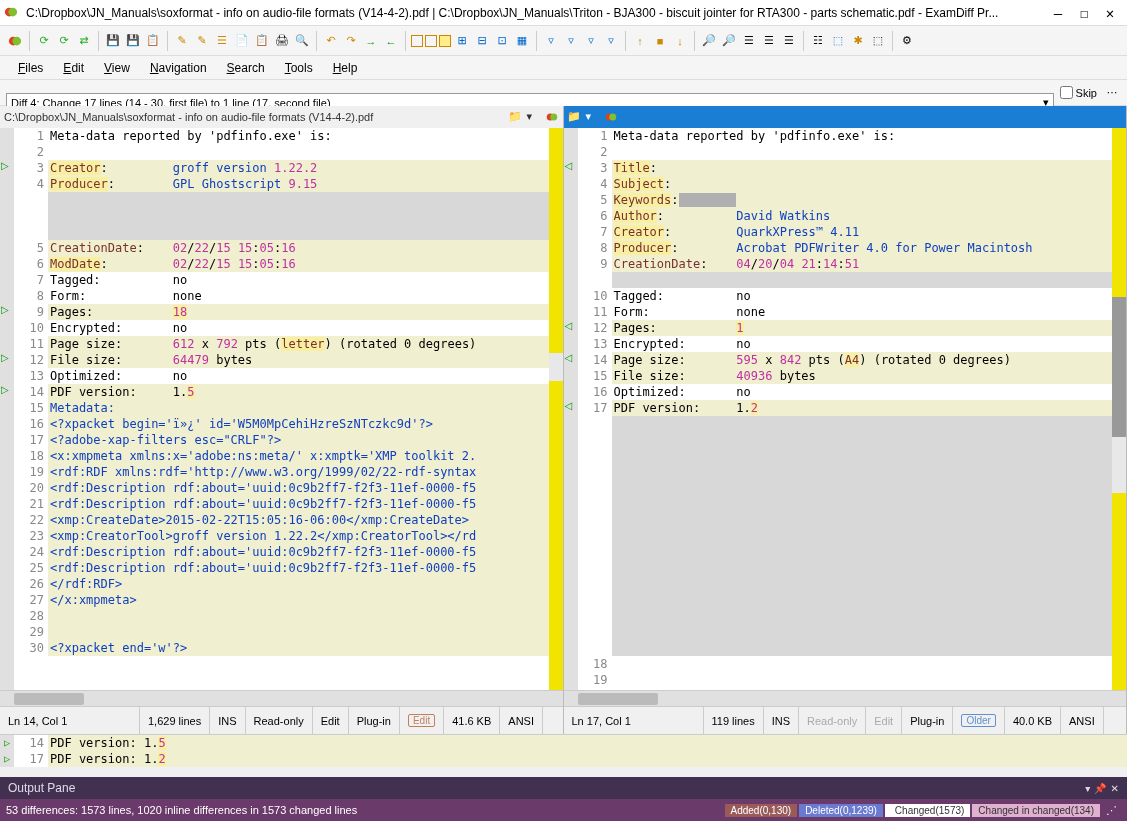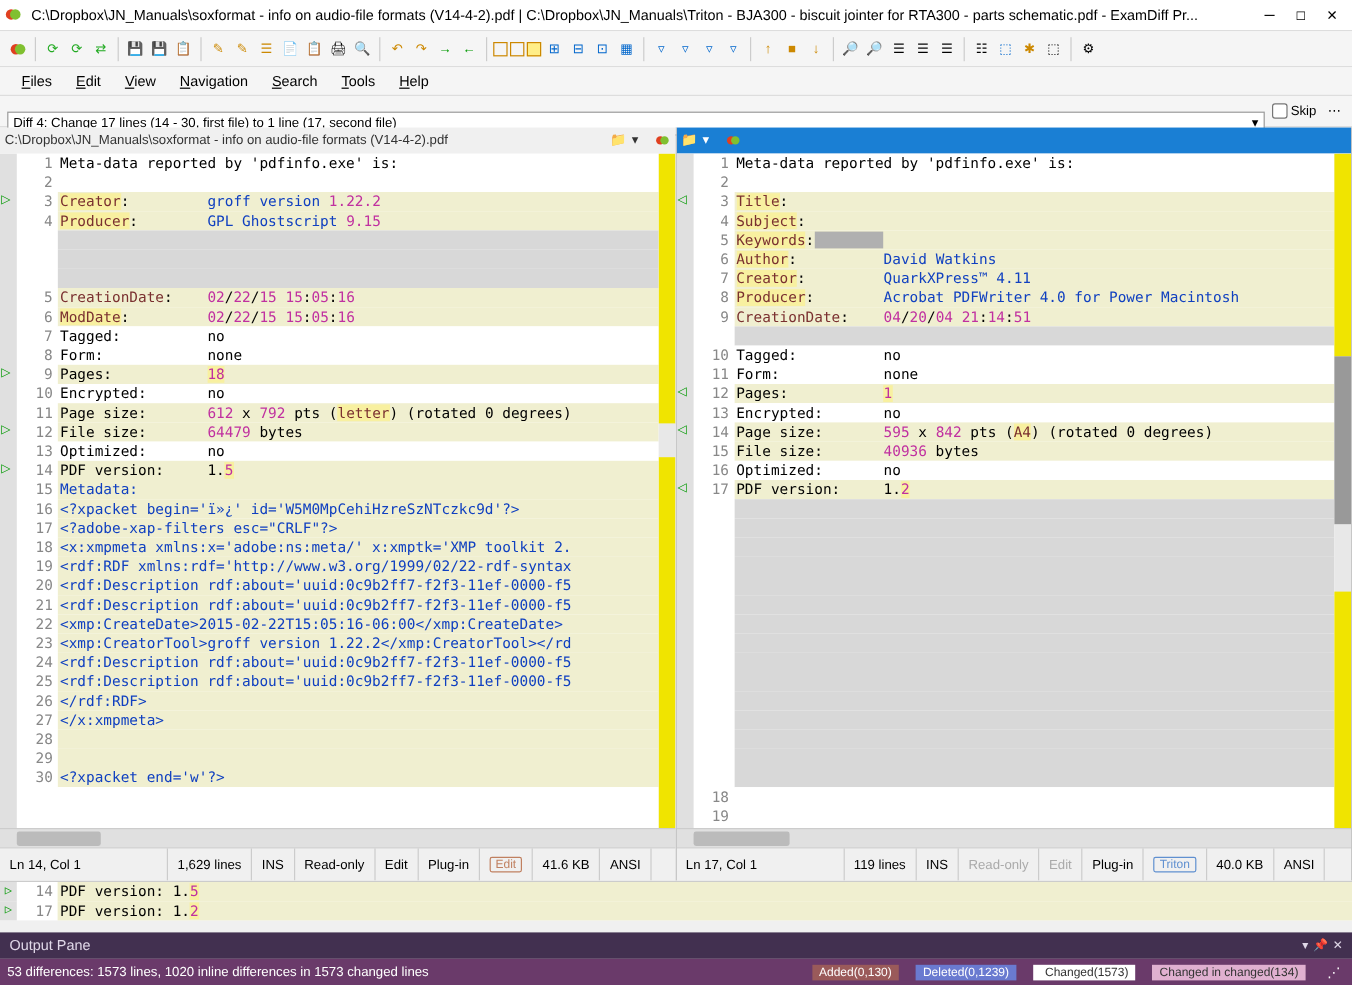--- a/index.html
+++ b/index.html
@@ -51,21 +51,21 @@
 .badge-older { border-color: #c08060; color: #c08060; }
 .badge-newer { border-color: #6090d0; color: #6090d0; }
 .bottomdiff { background: #fff; font-family: Consolas, monospace; font-size: 12px; line-height: 16px; border-top: 1px solid #ccc; }
 .bottomdiff .row { display: flex; height: 16px; }
 .bottomdiff .g { width: 14px; background: #e0e0e0; font-size: 10px; color: #090; text-align: center; }
 .bottomdiff .ln { width: 34px; text-align: right; padding-right: 4px; color: #888; }
 .bottomdiff .code { flex: 1; background: #f0efd0; padding-left: 2px; }
 .outputpane { background: #423050; color: #e0d8e8; height: 22px; display: flex; align-items: center; padding: 0 8px; font-size: 12px; justify-content: space-between; }
 .outputpane .obtns { display: flex; gap: 4px; font-size: 10px; }
 .footer { background: #6a3a6a; color: #fff; height: 22px; display: flex; align-items: center; padding: 0 6px; font-size: 11px; justify-content: space-between; }
-.footer .stats { display: flex; gap: 14px; }
+.footer .stats { display: flex; gap: 2px; }
 .stat { padding: 1px 6px; font-size: 10px; }
 .stat-added { background: #9a5a5a; }
 .stat-deleted { background: #6a7ad0; }
 .stat-changed { background: #ffffff; color: #333; padding-left: 10px; }
 .stat-chch { background: #e0b0d0; color: #333; }
 svg.ico { width: 14px; height: 14px; }
 </style>
 </head>
 <body>
 
@@ -320,21 +320,21 @@
         <div class="thumb" style="left:14px;width:80px"></div>
       </div>
     <div class="statusbar">
       <div class="statuscell" style="width:140px">Ln 17, Col 1</div>
       <div class="statuscell">119 lines</div>
       <div class="statuscell">INS</div>
       <div class="statuscell" style="color:#aaa">Read-only</div>
       <div class="statuscell" style="color:#aaa">Edit</div>
       <div class="statuscell">Plug-in</div>
       <div class="statuscell">
-          <span class="badge badge-newer">Triton</span>
+          <span class="badge badge-newer">Older</span>
         </div>
       <div class="statuscell">40.0 KB</div>
       <div class="statuscell">ANSI</div>
     </div>
   </div>
 </div>
 
 <div class="bottomdiff">
   <div class="row">
     <div class="g">▷</div>

